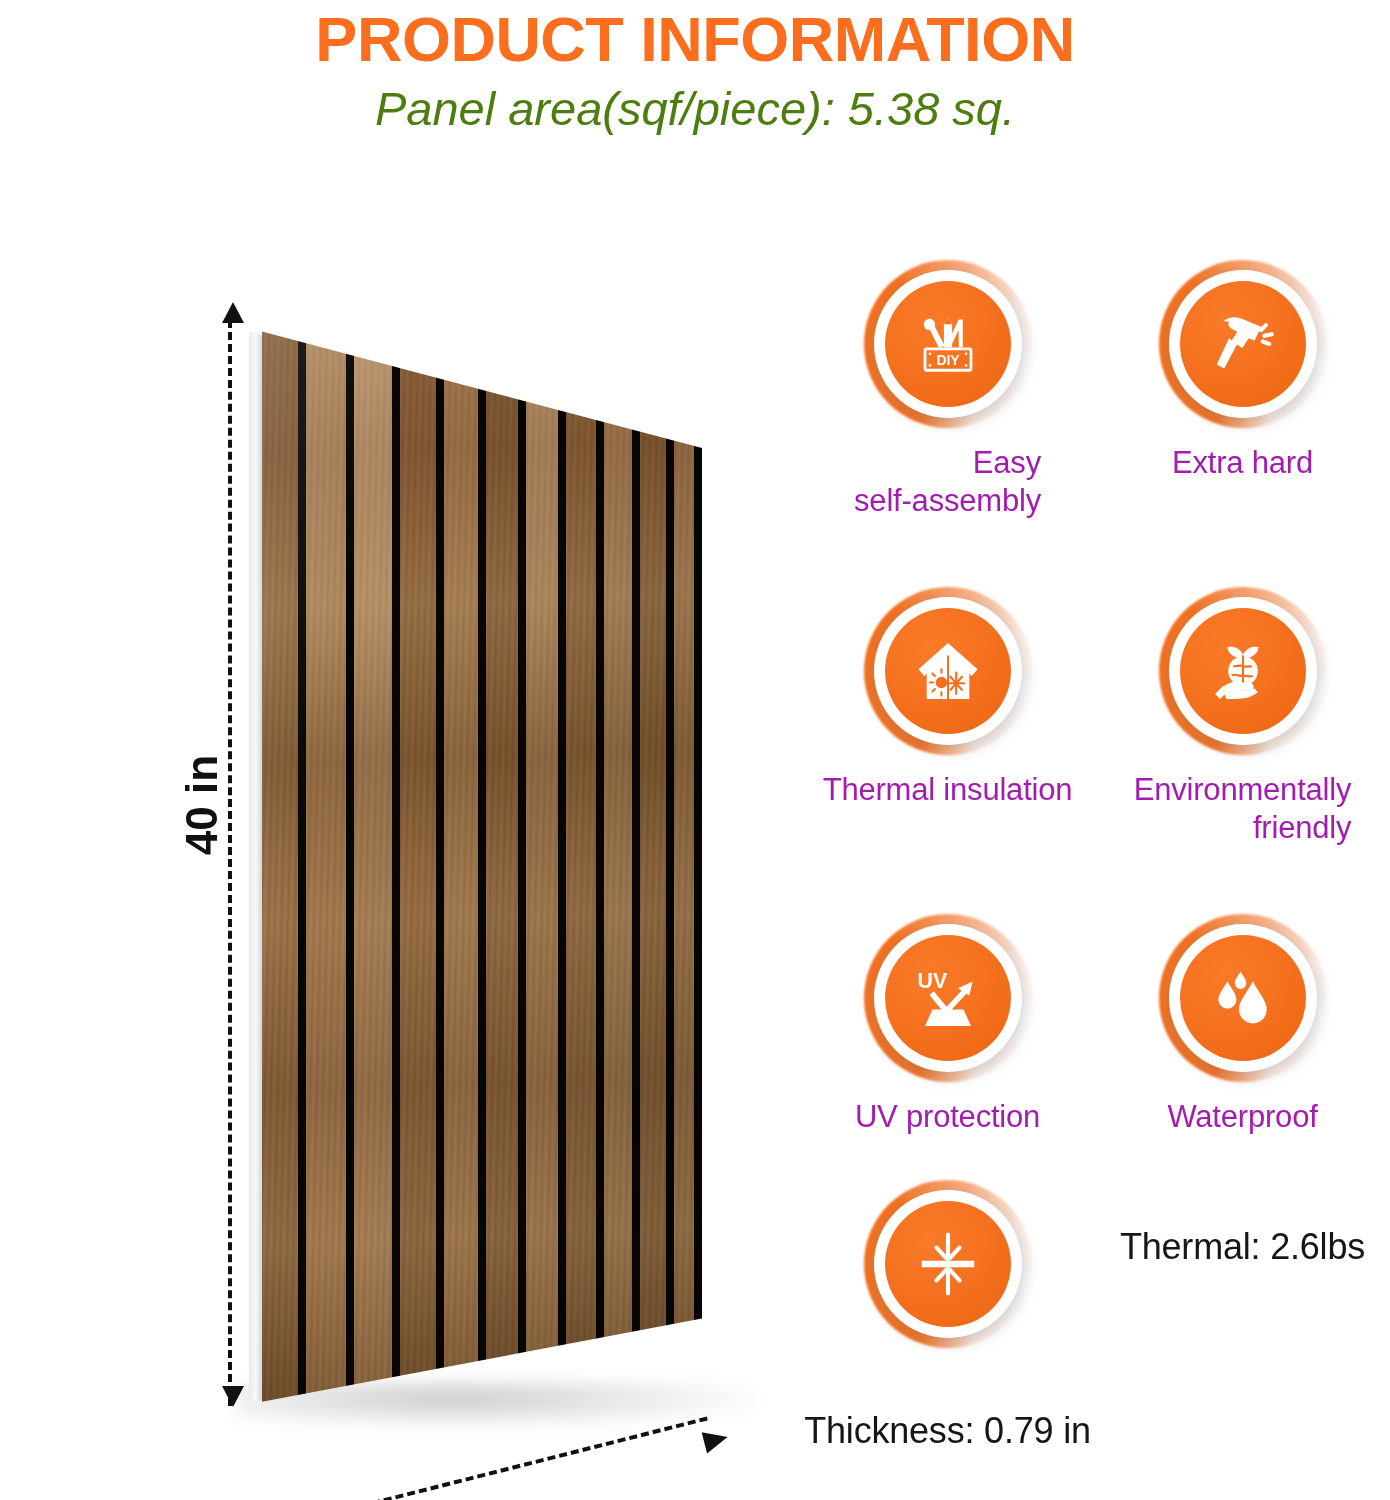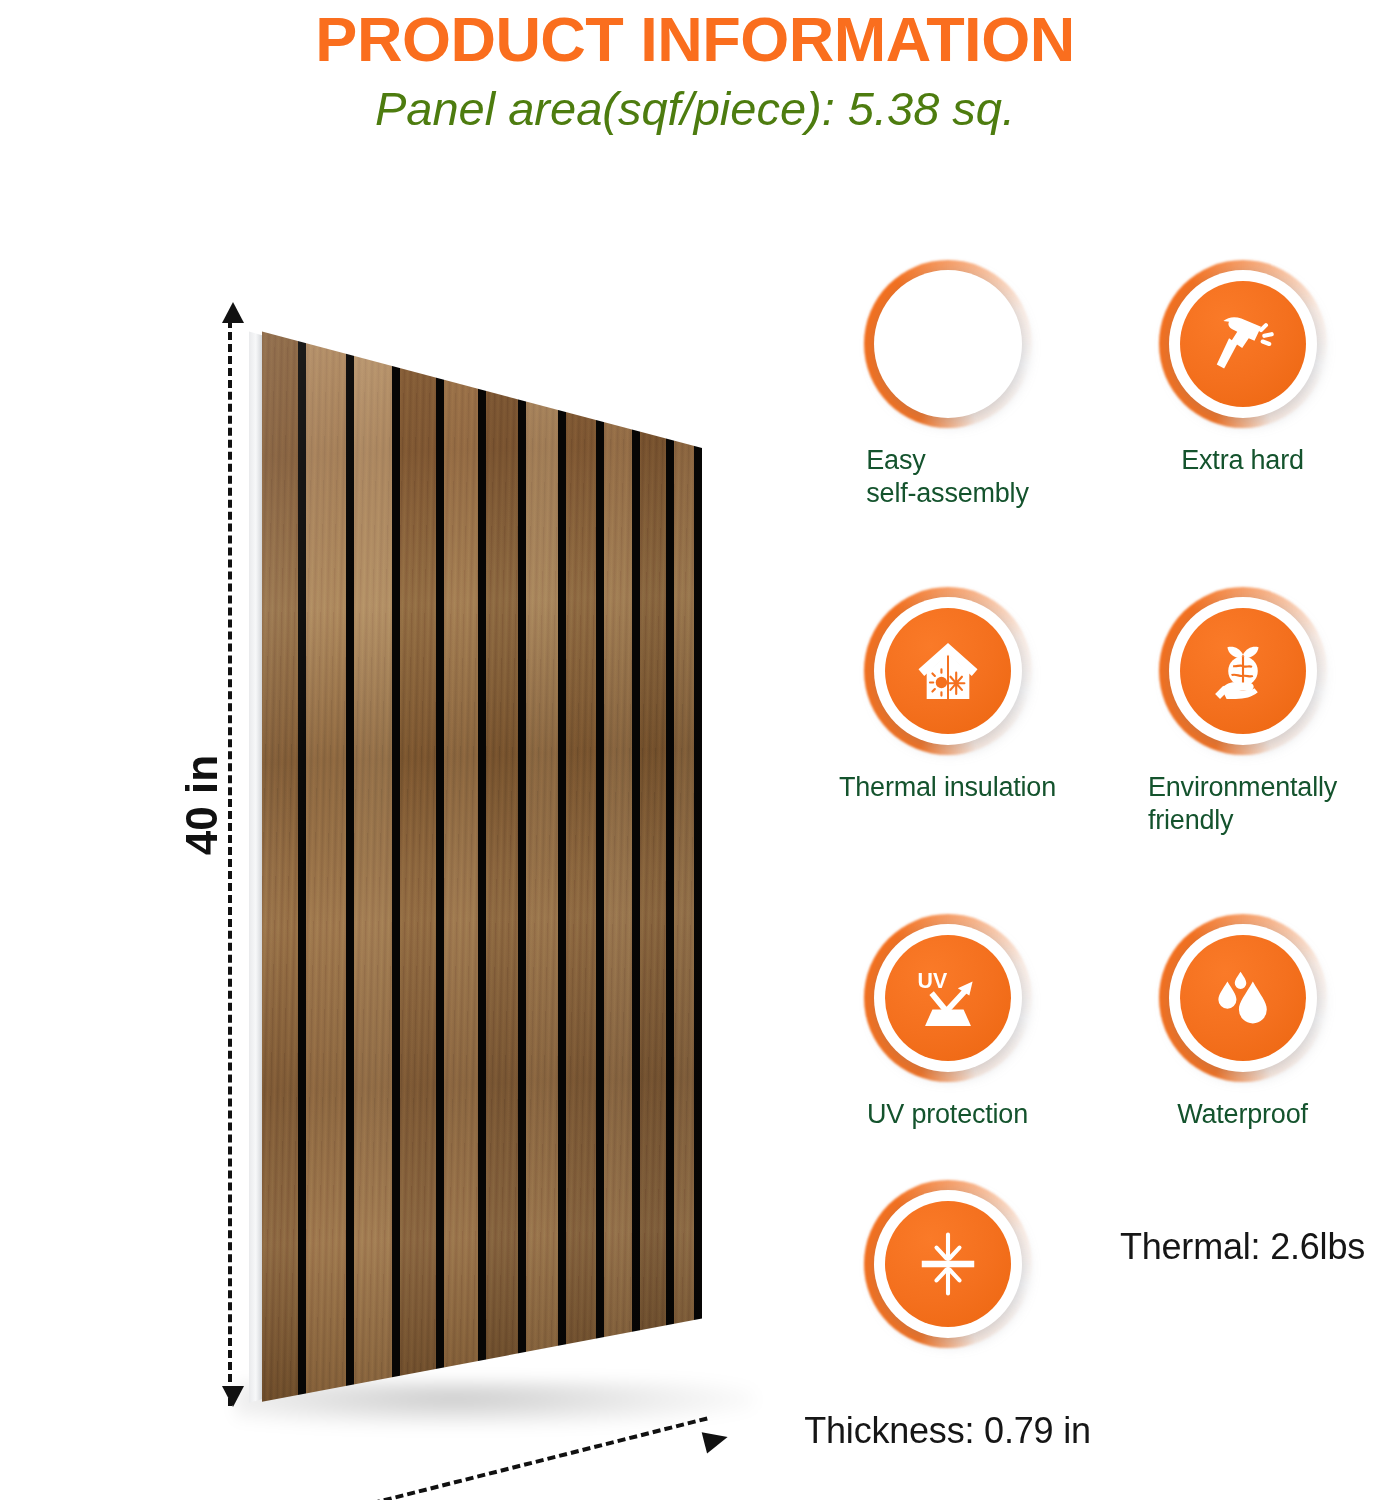--- a/index.html
+++ b/index.html
@@ -267,23 +267,23 @@
     width: 126px; height: 126px;
     border-radius: 50%;
     background: radial-gradient(circle at 36% 30%, #FA7A28 0%, #F4701E 52%, #EC6610 100%);
     display: flex;
     align-items: center;
     justify-content: center;
   }
   .badge-disc svg { width: 82px; height: 82px; display: block; }
 
   .feature-label {
-    font-size: 27px;
-    color: #14532d;
-    text-align: left;
+    font-size: 31px;
+    color: #a21caf;
+    text-align: right;
     line-height: 1.22;
     white-space: pre-line;
     letter-spacing: -0.2px;
   }
 
   
   .specs-row {
     position: absolute;
     left: 0;
     top: 1000px;
@@ -384,20 +384,38 @@
 
   <div class="features-pane">
 
     <div class="features-grid">
 
       <div class="feature">
         <div class="badge">
           <div class="badge-glow"></div>
           <div class="badge-shadow"></div>
           <div class="badge-ring"></div>
+          <div class="badge-disc">
+            <svg viewBox="0 0 100 100" fill="none" stroke="#fff">
+
+              <path d="M24 20a7 7 0 0 0 3 13l1 0 11 22 7-3-12-23 0-1a7 7 0 0 0-10-8z" fill="#fff" stroke="none"></path>
+
+              <path d="M50 18l5 8v28h-10V26z" fill="#fff" stroke="none"></path>
+              <path d="M50 18l-5 8h10z" fill="#F4701E" stroke="none"></path>
+
+              <path d="M68 20v34h-5V33l-10 21h-6l16-34z" fill="#fff" stroke="none"></path>
+
+              <rect x="22" y="56" width="56" height="26" rx="2" fill="none" stroke="#fff" stroke-width="3.5"></rect>
+              <circle cx="28" cy="62" r="1.6" fill="#fff" stroke="none"></circle>
+              <circle cx="72" cy="62" r="1.6" fill="#fff" stroke="none"></circle>
+              <circle cx="28" cy="76" r="1.6" fill="#fff" stroke="none"></circle>
+              <circle cx="72" cy="76" r="1.6" fill="#fff" stroke="none"></circle>
+              <text x="50" y="76" font-family="Liberation Sans, sans-serif" font-size="17" font-weight="bold" fill="#fff" stroke="none" text-anchor="middle">DIY</text>
+            </svg>
+          </div>
         </div>
         <div class="feature-label">Easy
 self-assembly</div>
       </div>
 
       <div class="feature">
         <div class="badge">
           <div class="badge-glow"></div>
           <div class="badge-shadow"></div>
           <div class="badge-ring"></div>

